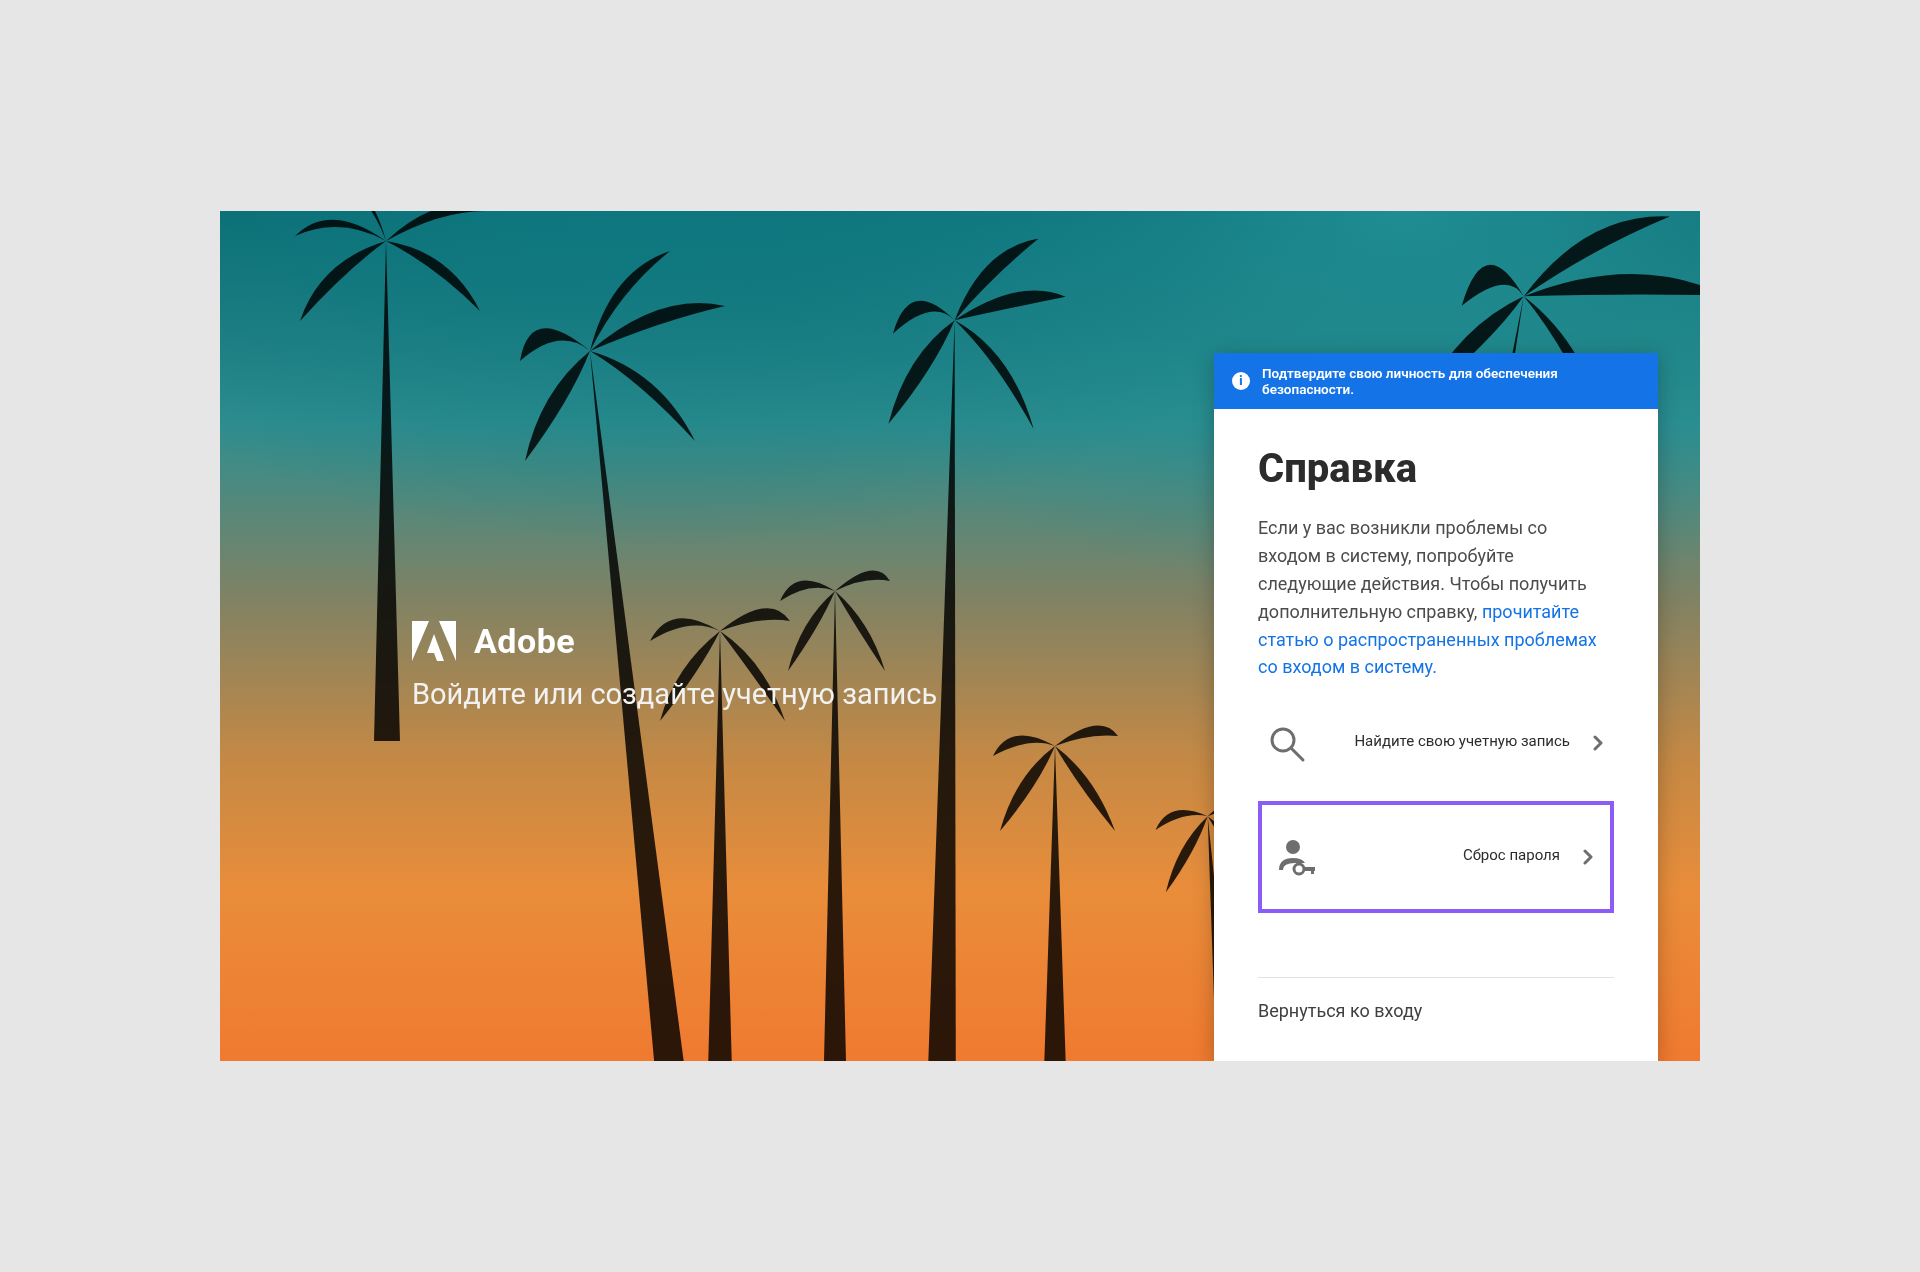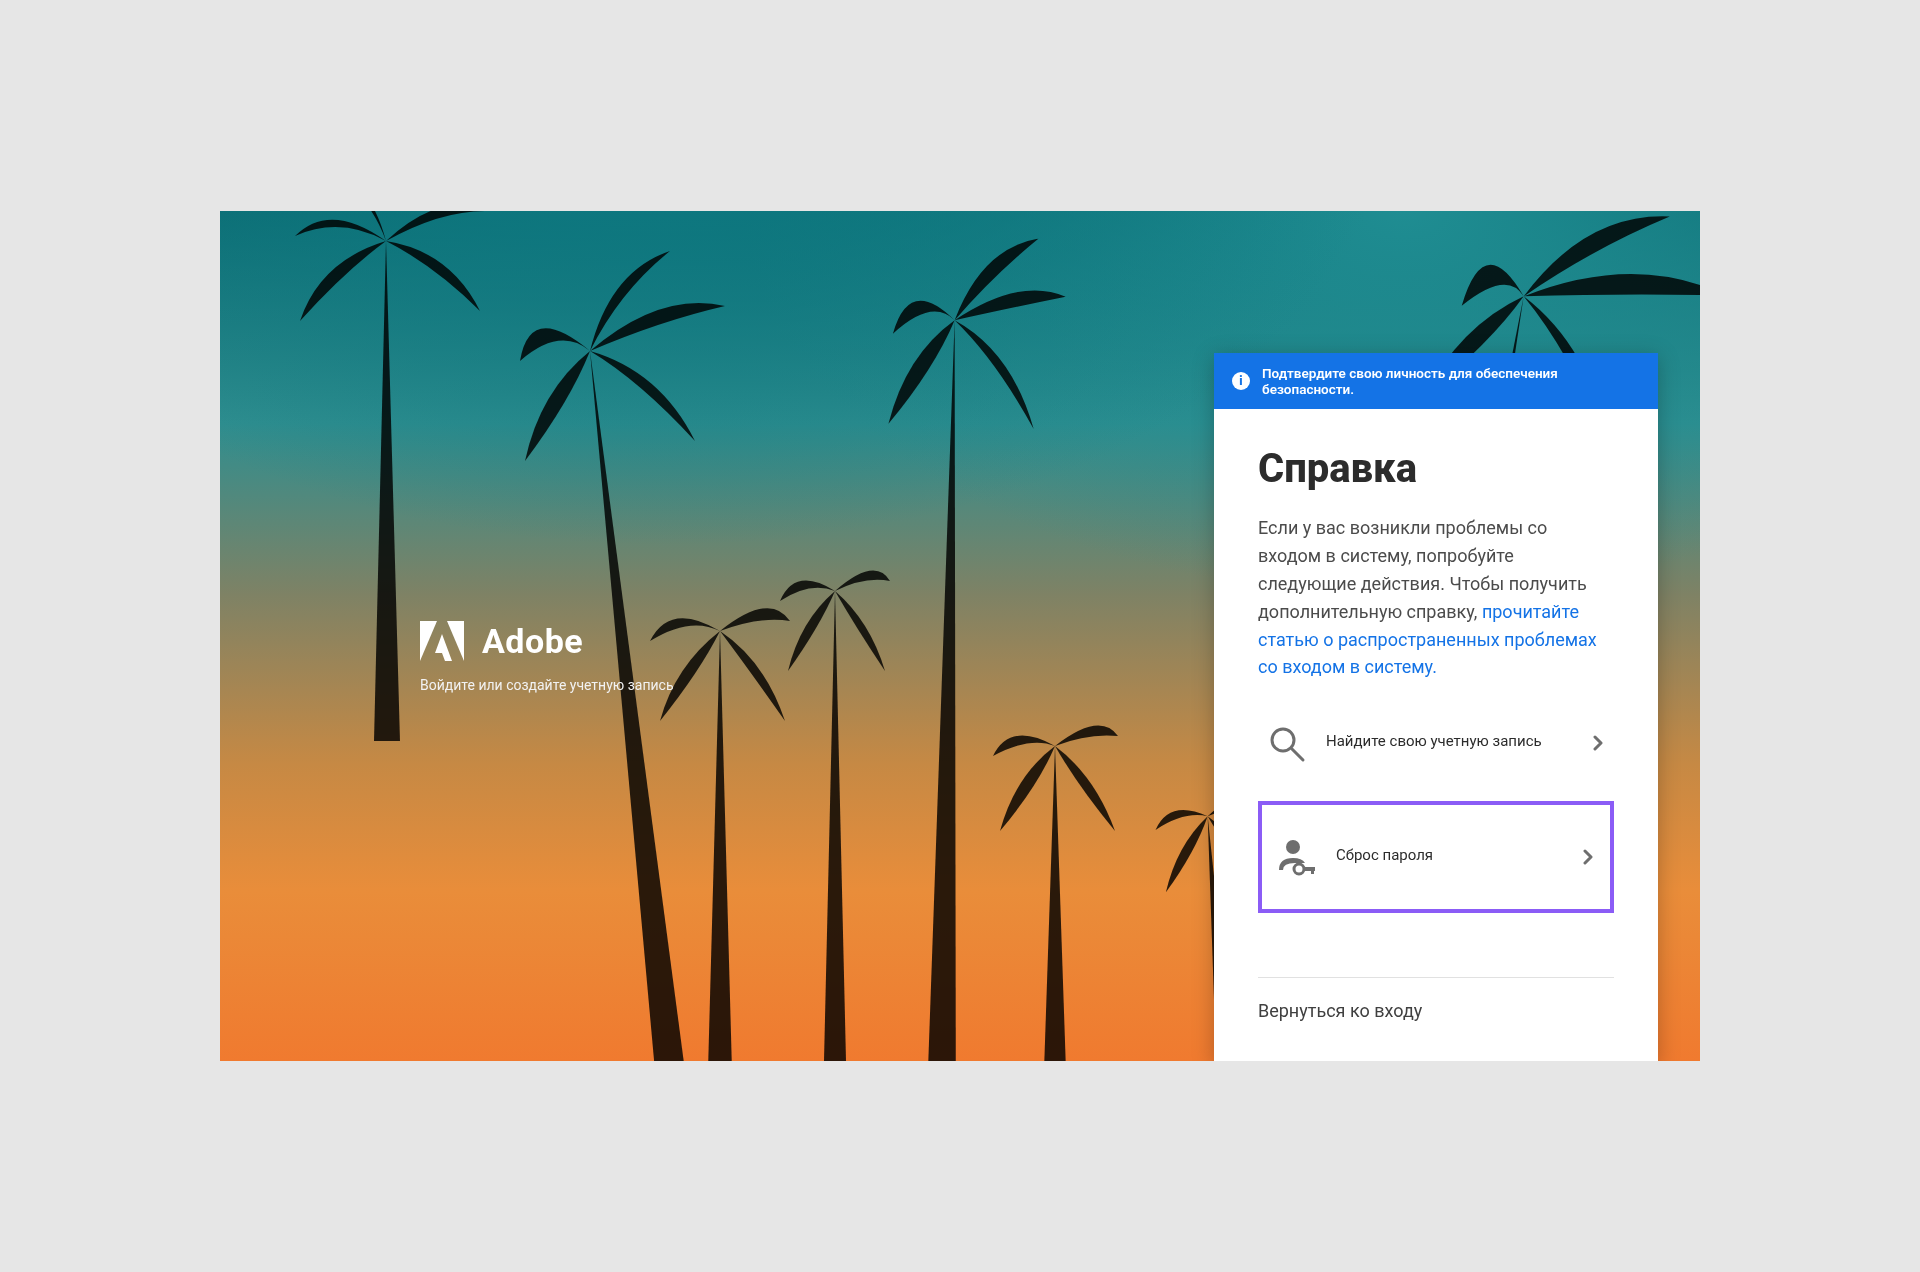--- a/index.html
+++ b/index.html
@@ -31,40 +31,40 @@
   .p3 { left: 430px; top: 360px; }
   .p4 { left: 560px; top: 330px; }
   .p5 { left: 640px; top: 20px; transform: rotate(6deg); }
   .p6 { left: 1130px; top: -40px; transform: rotate(20deg); }
   .p7 { left: 770px; top: 480px; }
   .p8 { left: 940px; top: 560px; transform: rotate(-4deg);}
   .p9 { left: 1250px; top: 600px; }
 
   .brand {
     position: absolute;
-    left: 200px;
+    left: 192px;
     top: 410px;
     color: #fff;
     display: flex;
     flex-direction: column;
   }
   .brand-row {
     display: flex;
     align-items: center;
     gap: 18px;
   }
   .brand-logo svg { display:block; }
   .brand-name {
     font-size: 34px;
     font-weight: 700;
     letter-spacing: 0.5px;
   }
   .brand-sub {
     margin-top: 16px;
-    font-size: 14px;
+    font-size: 29px;
     font-weight: 400;
     color: #f2f2f2;
   }
 
   .card {
     position: absolute;
     right: 42px;
     top: 142px;
     width: 444px;
     background: #fff;
@@ -109,21 +109,21 @@
     gap: 18px;
     padding: 14px 6px;
     cursor: pointer;
   }
   .option + .option { margin-top: 10px; }
   .option .opt-icon {
     width: 44px; height: 44px; flex: 0 0 44px;
     display:flex; align-items:center; justify-content:center;
     color:#6e6e6e;
   }
-  .option .opt-text { flex: 1 1 auto; }
+  .option .opt-text { flex: 1 1 auto; text-align: right; }
   .option .opt-title { font-size: 15px; color:#2c2c2c; margin-bottom: 4px; }
   .option .opt-sub   { font-size: 12px; color:#6e6e6e; line-height:1.4; }
   .option .chevron { color:#6e6e6e; flex:0 0 20px; display:flex; align-items:center; justify-content:center;}
   .option.highlight {
     border: 4px solid #8b5cf6;
     padding: 30px 12px;
     margin-top: 22px;
   }
   .divider {
     border: none;

